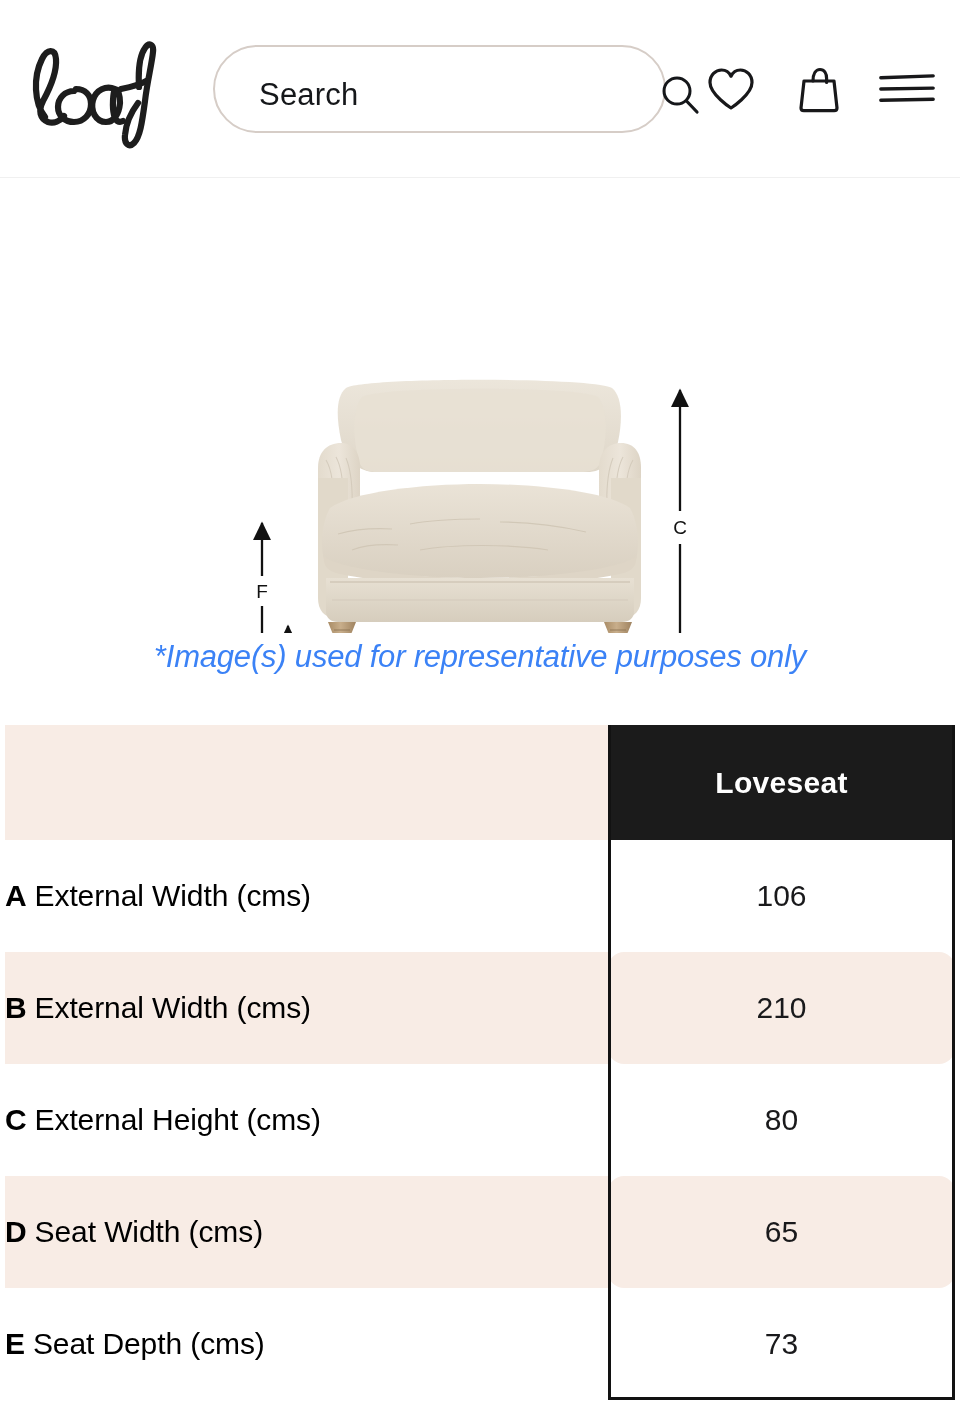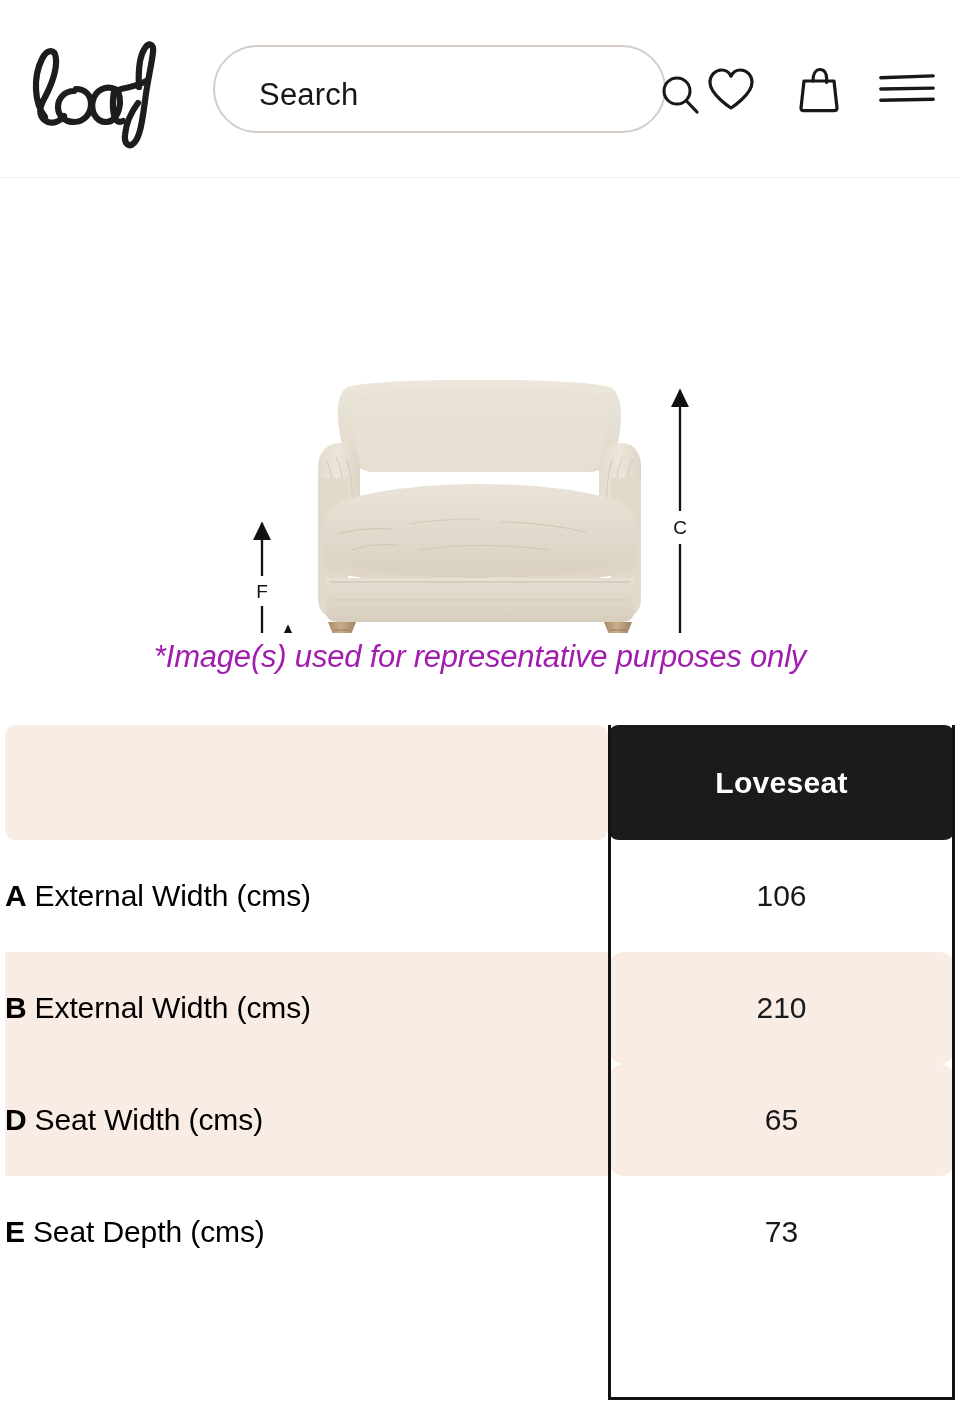--- a/index.html
+++ b/index.html
@@ -88,21 +88,21 @@
   .diagram {
     position: absolute;
     left: 0; top: 0;
     width: 960px; height: 455px;
   }
   .img-note {
     text-align: center;
     font-style: italic;
     font-size: 31px;
     font-weight: 400;
-    color: #a21caf;
+    color: #3b82f6;
     letter-spacing: -0.2px;
     padding-top: 6px;
   }
 
   
   .dim-table-wrap {
     position: relative;
     margin: 50px 5px 0 5px;
   }
   .dim-table {
@@ -111,21 +111,20 @@
     table-layout: fixed;
   }
   .dim-table col.c-label { width: 603px; }
   .dim-table col.c-value { width: 347px; }
 
   .dim-table thead th {
     height: 115px;
     padding: 0;
     margin: 0;
     font-weight: 700;
-    border-radius: 11px;
   }
   .th-spacer { background: var(--pinkc, #f8ece5); }
   .th-value {
     background: #1b1b1b;
     color: #ffffff;
     font-size: 30px;
     letter-spacing: .3px;
     vertical-align: middle;
     text-align: center;
   }
@@ -370,20 +369,26 @@
         <td class="cell-value">106</td>
       </tr>
 
       <tr class="alt">
         <td class="cell-label">
           <span class="key">B</span><span>External Width (cms)</span>
         </td>
         <td class="cell-value">210</td>
       </tr>
 
+      <tr>
+        <td class="cell-label">
+          <span class="key">C</span><span>External Height (cms)</span>
+        </td>
+        <td class="cell-value">80</td>
+      </tr>
 
       <tr class="alt">
         <td class="cell-label">
           <span class="key">D</span><span>Seat Width (cms)</span>
         </td>
         <td class="cell-value">65</td>
       </tr>
 
       <tr>
         <td class="cell-label">

